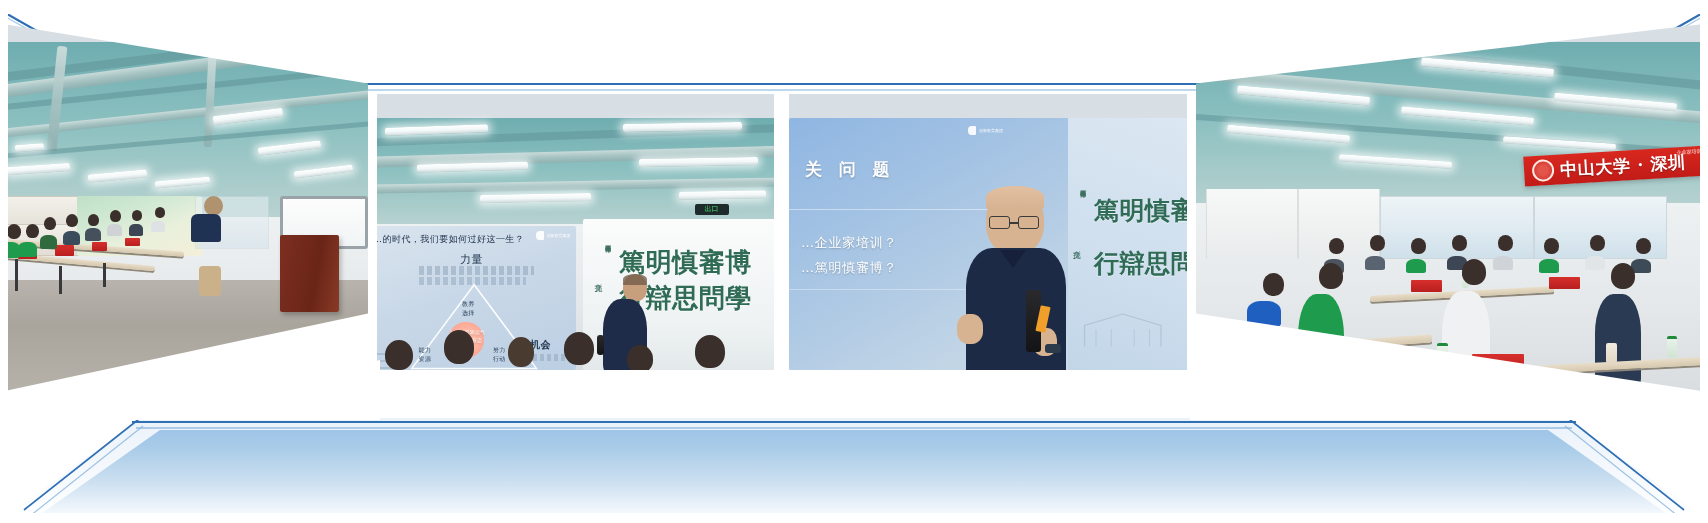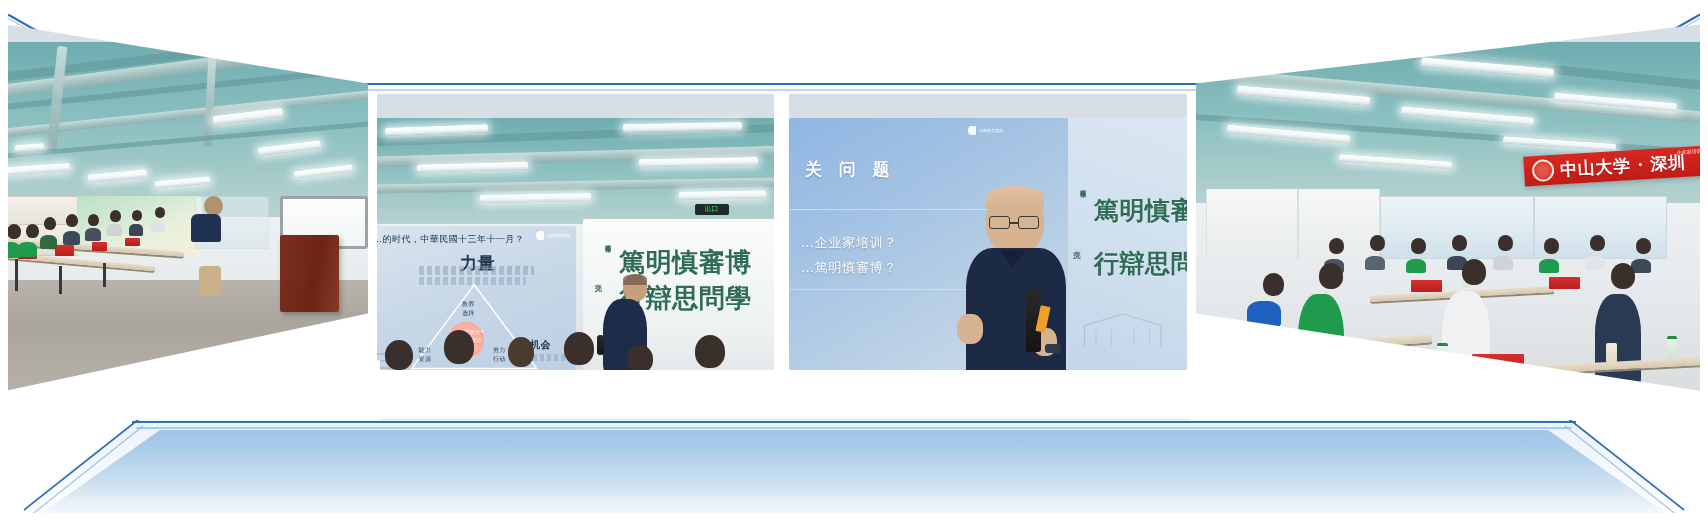--- a/index.html
+++ b/index.html
@@ -255,22 +255,22 @@
 
       <div class="exit-sign" style="left:80%;top:34%;width:34px;height:11px">
         <span>出口</span>
       </div>
 
       <div class="screen screen-lite" style="left:-2%;top:43%;width:52%;height:57%">
         <div class="logo-mark" style="right:5px;top:5px">
           <div class="logo-dot"></div>
           <div class="logo-txt">创新教育集团</div>
         </div>
-        <div class="slide-dk" style="left:4px;top:7px;font-size:9px;color:#20334d;">…的时代，中華民國十三年十一月？</div>
-        <div class="slide-dk" style="left:44%;top:26px;font-size:17px;font-weight:700;color:#22384f">力量</div>
+        <div class="slide-dk" style="left:4px;top:7px;font-size:9px;color:#20334d;">…的时代，我们要如何过好这一生？</div>
+        <div class="slide-dk" style="left:44%;top:26px;font-size:11px;font-weight:400;color:#22384f">力量</div>
         <div style="position:absolute;left:24%;top:40px;width:56%;height:9px;
                     background:repeating-linear-gradient(90deg,#8fa5bb 0 5px,transparent 5px 8px);opacity:.55"></div>
         <div style="position:absolute;left:24%;top:51px;width:52%;height:8px;
                     background:repeating-linear-gradient(90deg,#8fa5bb 0 5px,transparent 5px 8px);opacity:.5"></div>
 
         <svg style="position:absolute;left:18%;top:55px;width:66%;height:95px" viewBox="0 0 140 100" preserveAspectRatio="none">
           <polygon points="70,4 134,92 6,92" fill="none" stroke="#ffffff" stroke-width="1.6" opacity=".95"></polygon>
           <line x1="14" y1="96" x2="126" y2="96" stroke="#ffffff" stroke-width="1" opacity=".7"></line>
           <polygon points="14,96 20,93 20,99" fill="#ffffff" opacity=".8"></polygon>
           <polygon points="126,96 120,93 120,99" fill="#ffffff" opacity=".8"></polygon>

